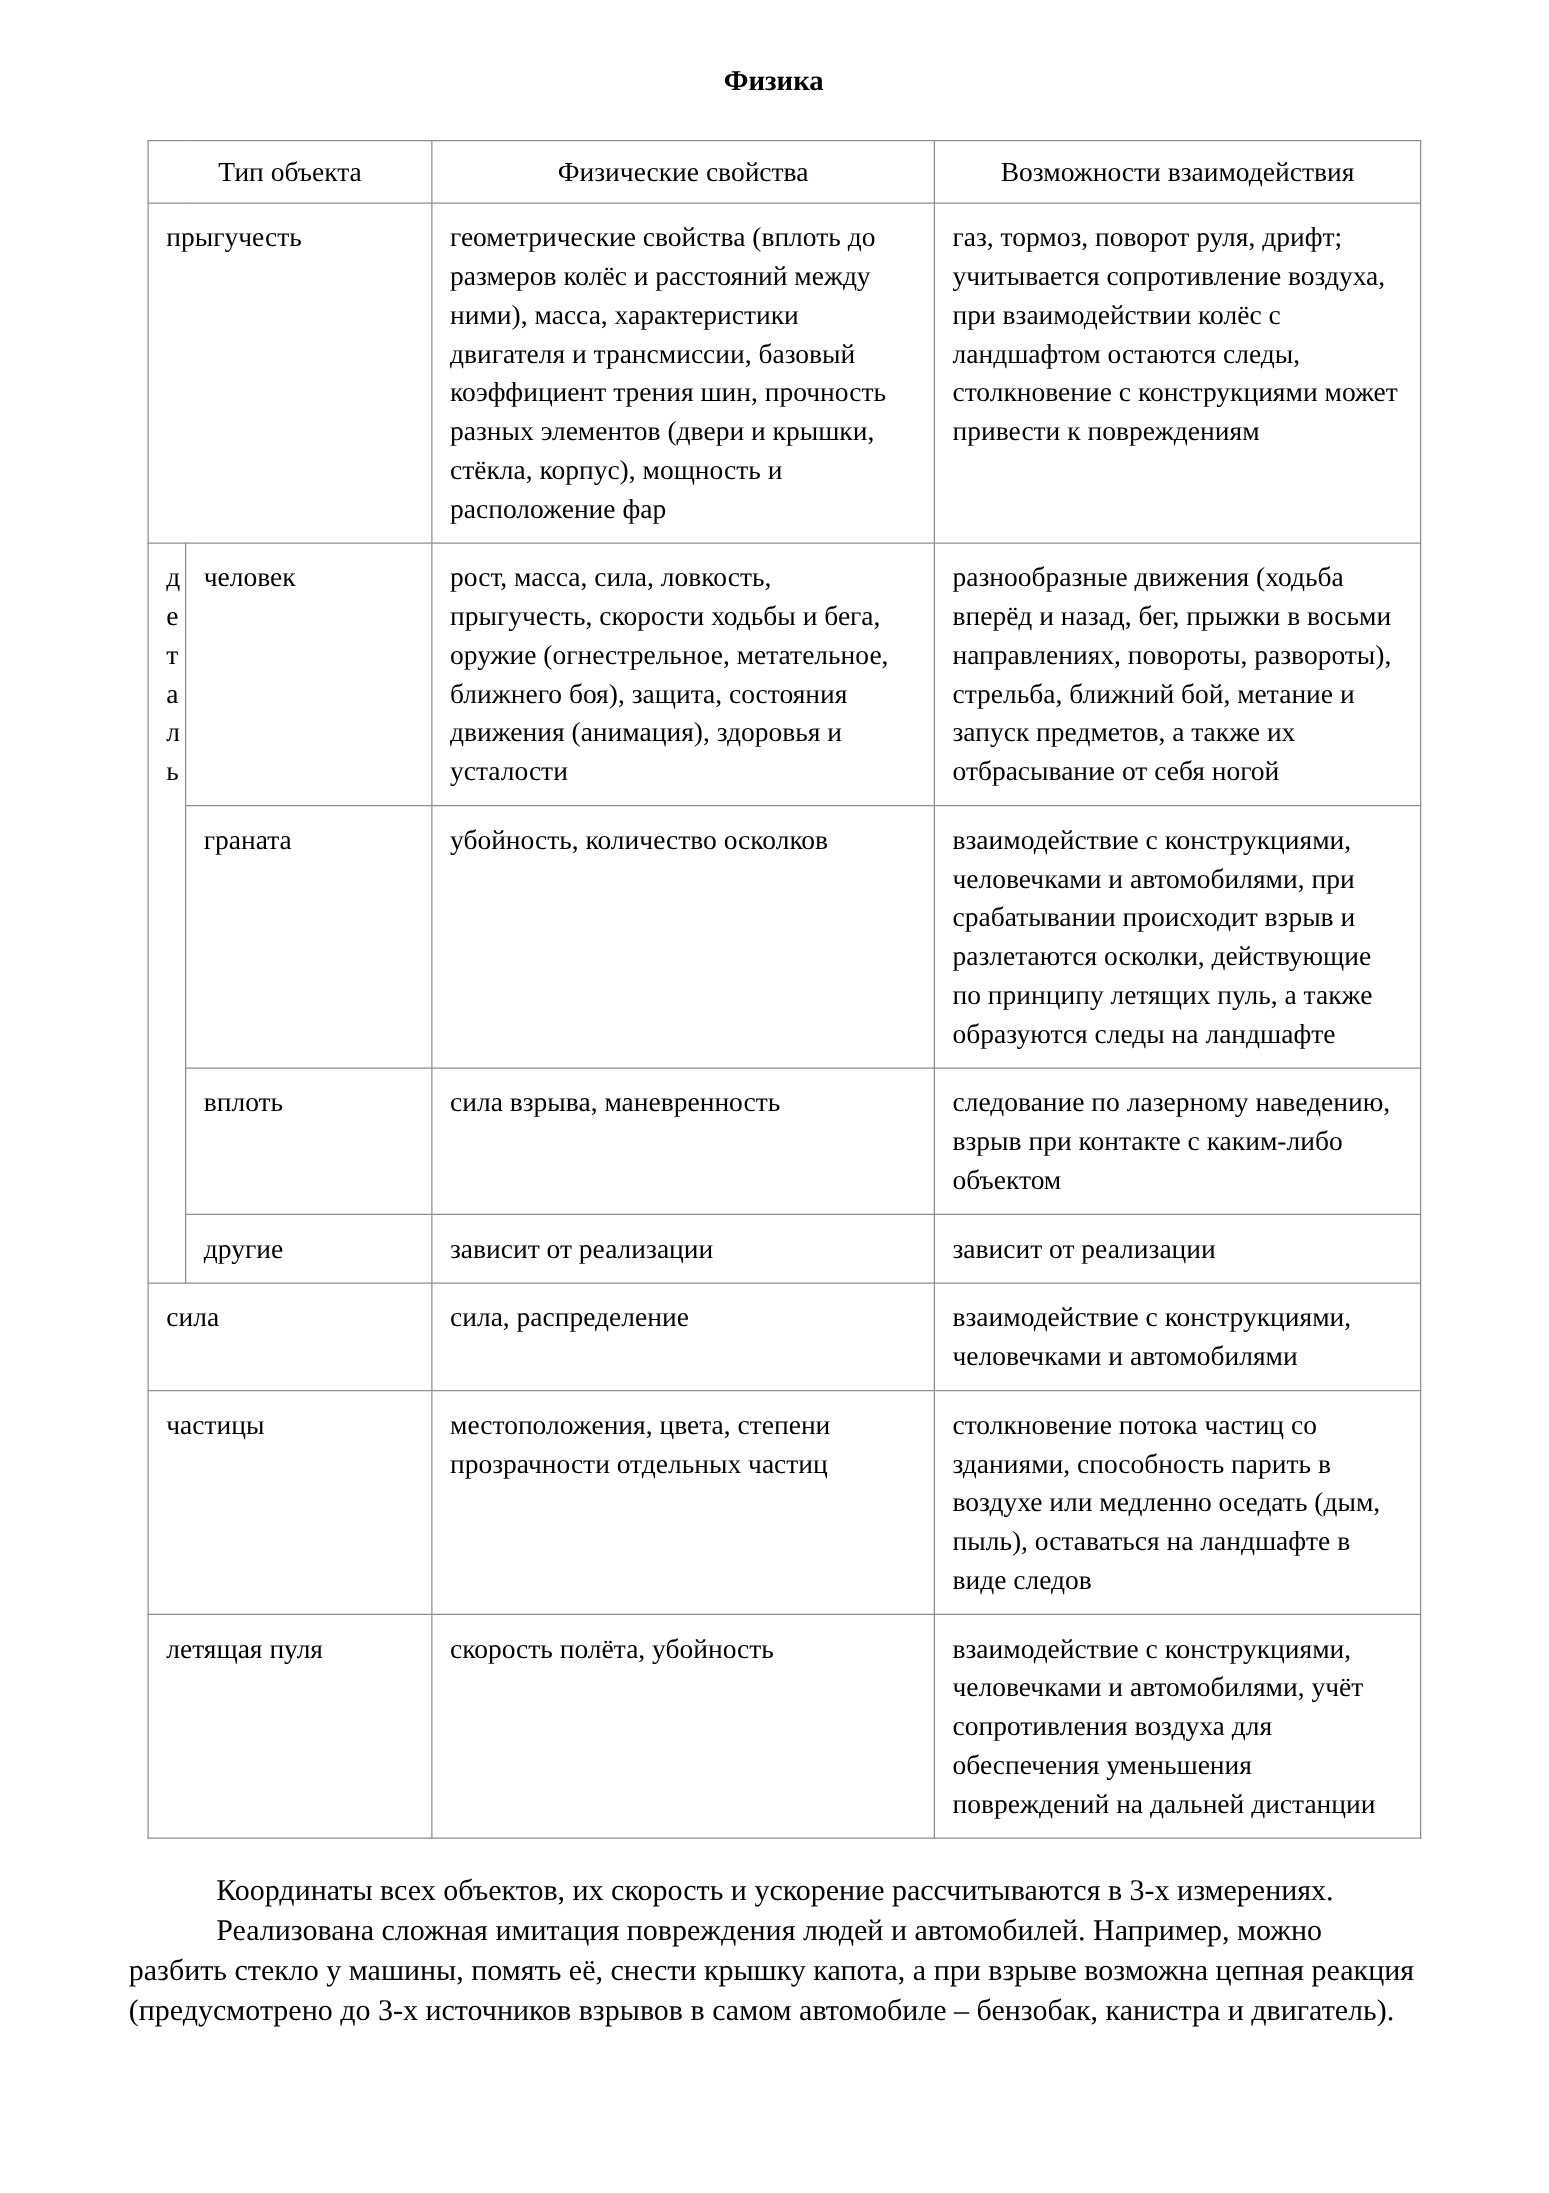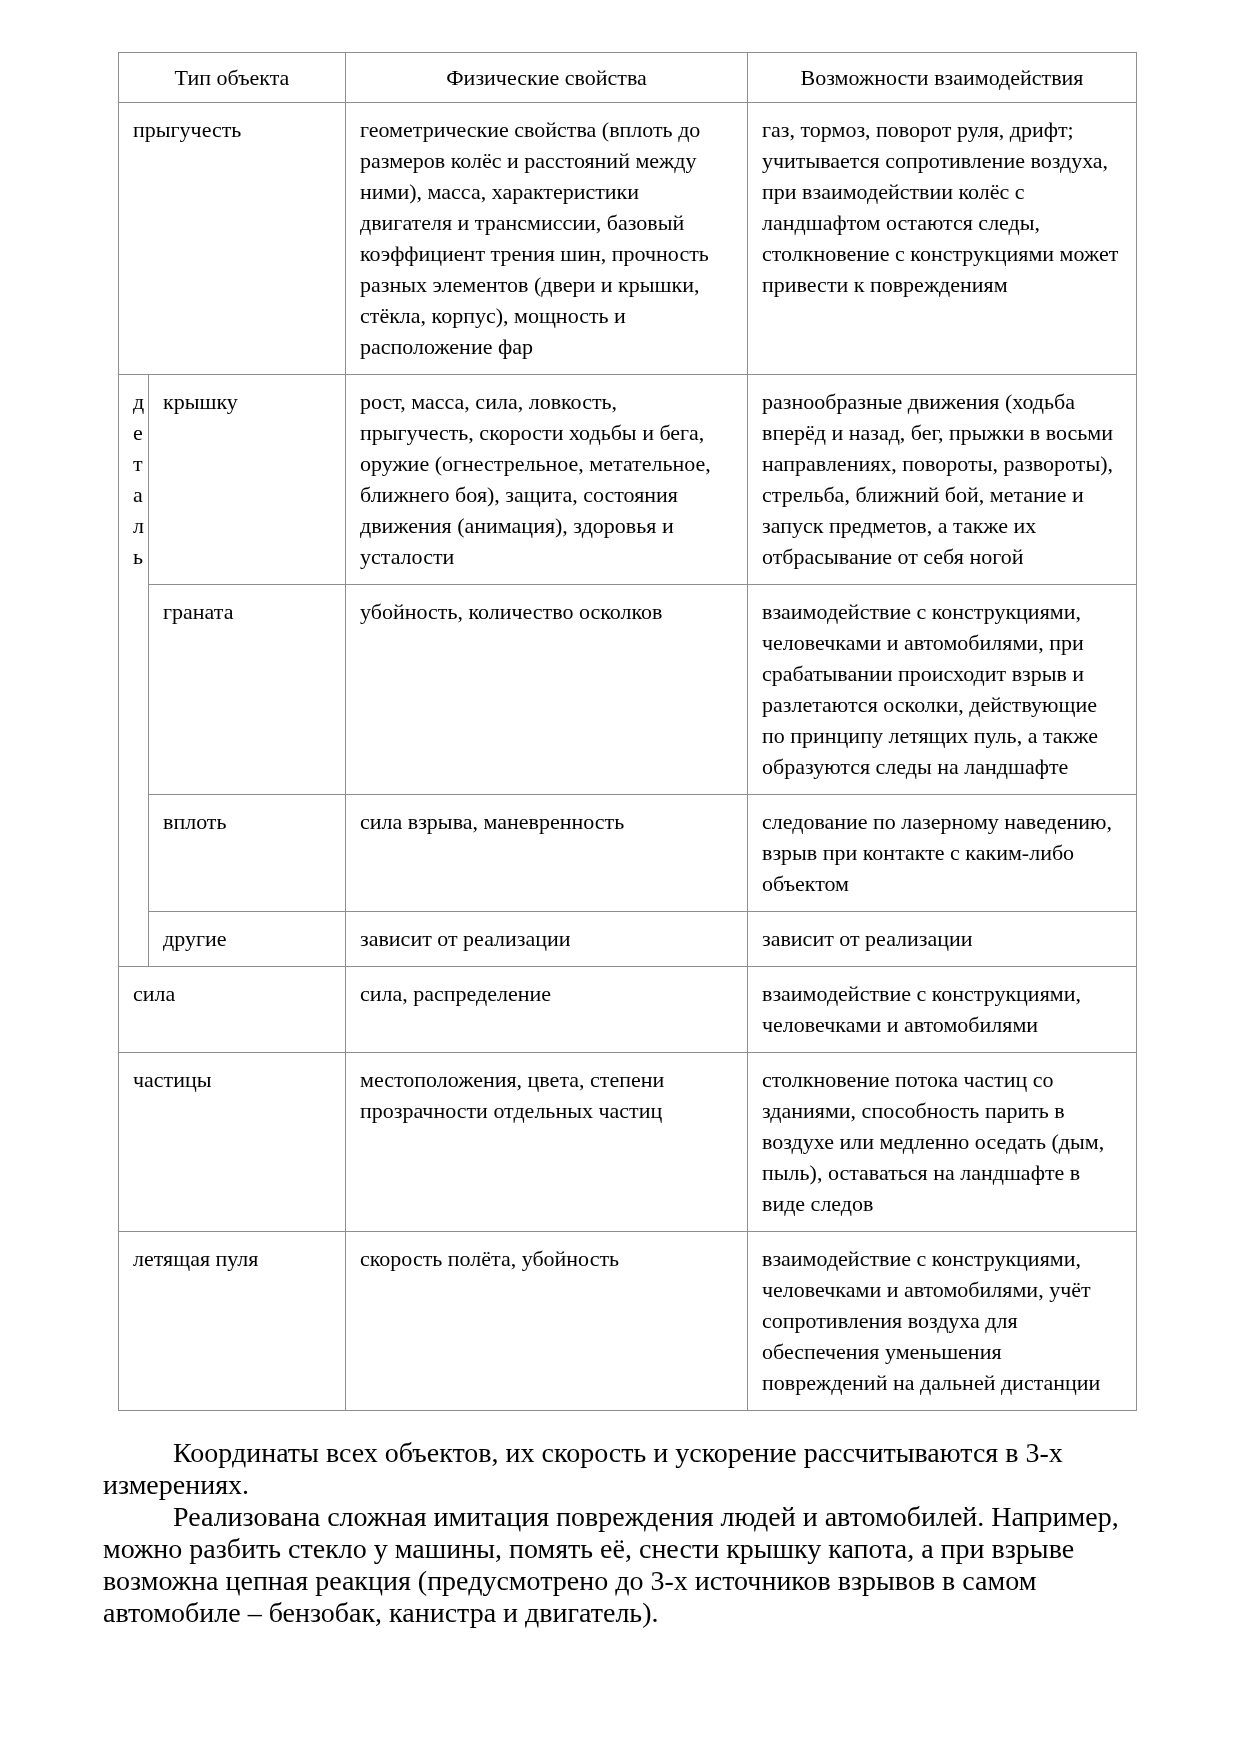--- a/index.html
+++ b/index.html
@@ -44,33 +44,34 @@
     text-align: center;
     padding: 9px 6px;
   }
   td.group-cell {
     padding: 11px 2px;
     text-align: center;
     white-space: pre-line;
   }
   .paragraphs {
     margin-top: 26px;
-    font-size: 28px;
+    font-size: 24px;
     line-height: 32px;
   }
   .paragraphs p {
     text-indent: 70px;
     text-align: left;
   }
 </style>
 </head>
 <body>
 
 <div class="page">
 
+  <div class="doc-title">Физика</div>
 
   <table class="physics">
     <colgroup>
       <col class="c-group">
       <col class="c-type">
       <col class="c-props">
       <col class="c-inter">
     </colgroup>
 
     <tbody>
@@ -86,21 +87,21 @@
       <td>газ, тормоз, поворот руля, дрифт; учитывается сопротивление воздуха, при взаимодействии колёс с ландшафтом остаются следы, столкновение с конструкциями может привести к повреждениям</td>
     </tr>
 
     <tr>
       <td class="group-cell" rowspan="4">д
 е
 т
 а
 л
 ь</td>
-      <td>крышку</td>
+      <td>человек</td>
       <td>рост, масса, сила, ловкость, прыгучесть, скорости ходьбы и бега, оружие (огнестрельное, метательное, ближнего боя), защита, состояния движения (анимация), здоровья и усталости</td>
       <td>разнообразные движения (ходьба вперёд и назад, бег, прыжки в восьми направлениях, повороты, развороты), стрельба, ближний бой, метание и запуск предметов, а также их отбрасывание от себя ногой</td>
     </tr>
 
     <tr>
       <td>граната</td>
       <td>убойность, количество осколков</td>
       <td>взаимодействие с конструкциями, человечками и автомобилями, при срабатывании происходит взрыв и разлетаются осколки, действующие по принципу летящих пуль, а также образуются следы на ландшафте</td>
     </tr>
 

